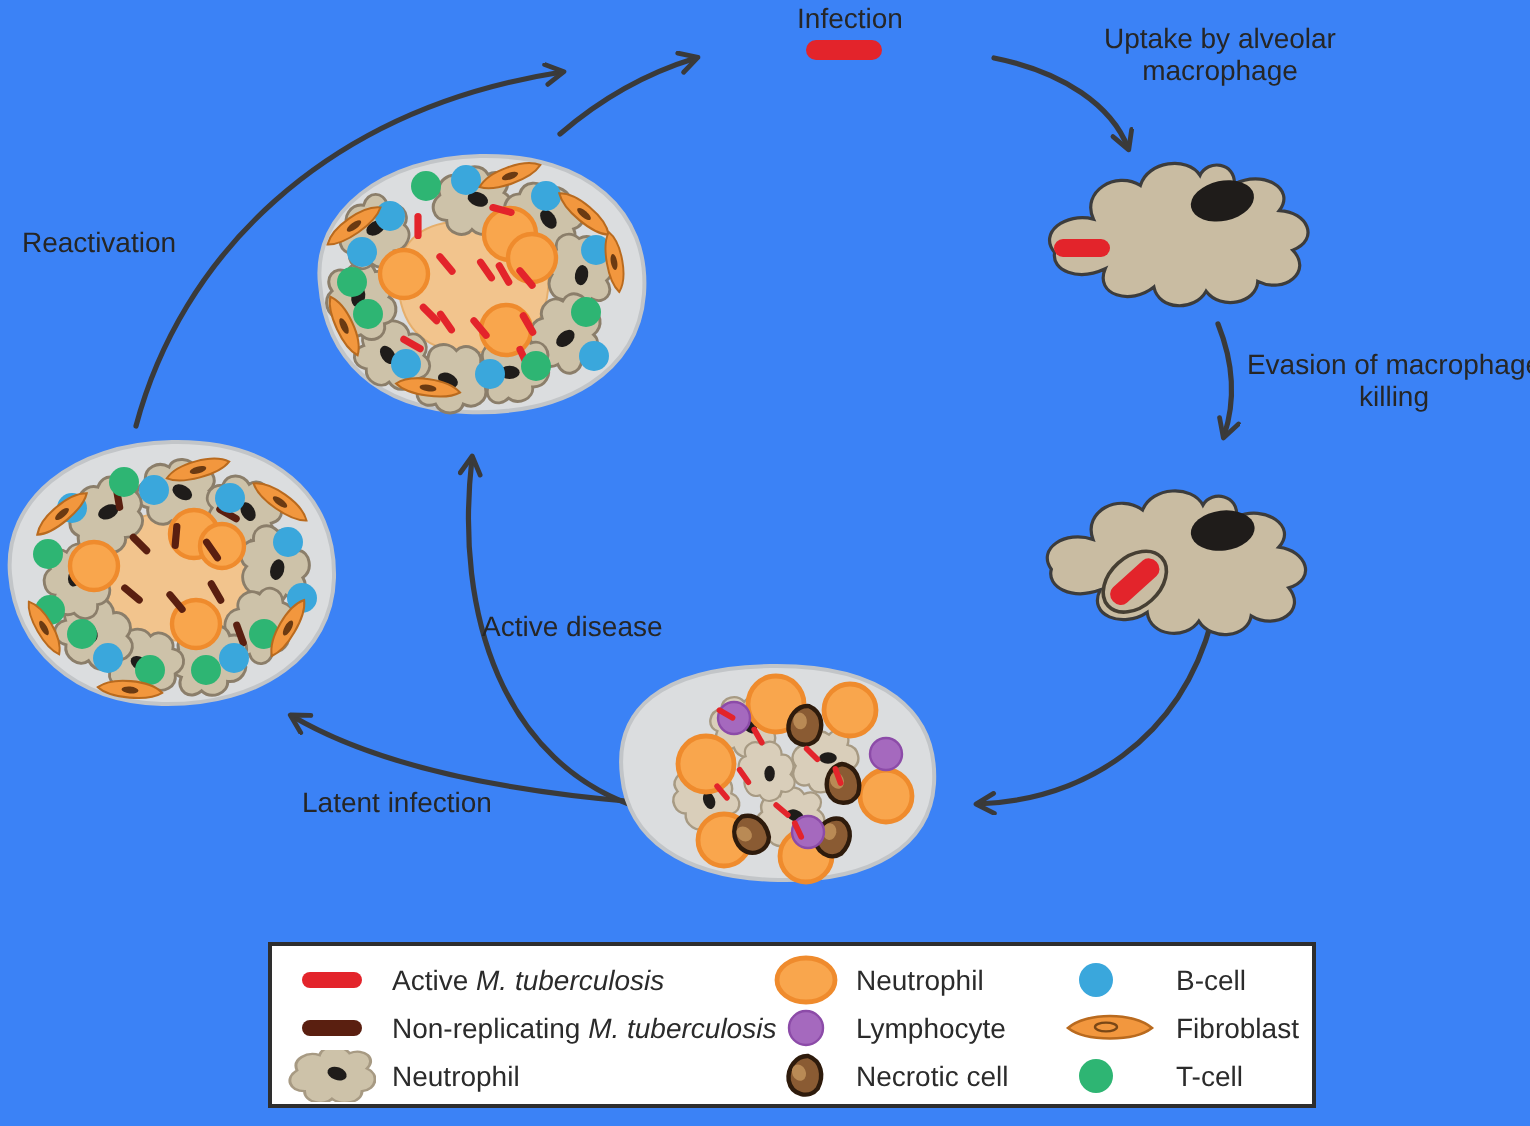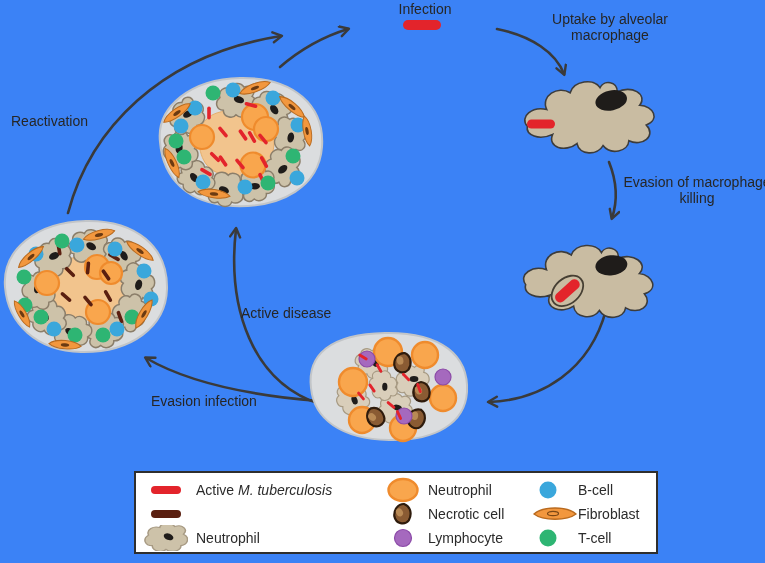--- a/index.html
+++ b/index.html
@@ -20,21 +20,21 @@
   .leg-col.c1{left:8px;}
   .leg-col.c2{left:250px;}
   .leg-col.c3{left:396px;}
   .leg-row{display:flex;align-items:center;height:24px;}
   .leg-icon{display:flex;align-items:center;justify-content:center;flex:0 0 auto;}
   .c1 .leg-icon{width:44px;}
   .c2 .leg-icon{width:34px;}
   .c3 .leg-icon{width:46px;}
   .leg-text{margin-left:8px;font-size:14px;white-space:nowrap;}
   .c2 .leg-text{}
-  .c3 .leg-text{margin-left:0;}
+  .c3 .leg-text{margin-left:10px;}
   .leg-text i{font-style:italic;}
 </style>
 </head>
 <body>
 
 <div id="stage">
 
   <svg id="art" width="765" height="563" viewBox="0 0 765 563">
     <defs>
       <marker id="ah" markerWidth="16" markerHeight="16" refX="10" refY="6" orient="auto" markerUnits="userSpaceOnUse">
@@ -243,40 +243,41 @@
           <use href="#dash" transform="translate(391,405) rotate(40) scale(0.8)"></use>
         <use href="#dash" transform="translate(399,415) rotate(65) scale(0.8)"></use>
           <use href="#dash" transform="translate(372,388) rotate(55) scale(0.8)"></use>
       </g>
     </g>
   </svg>
 
   <div class="lbl center nowrap" style="left:380px;top:1px;width:90px;">Infection</div>
   <div class="lbl center" style="left:546px;top:11px;width:128px;text-align:center;">Uptake by alveolar macrophage</div>
   <div class="lbl center" style="left:622px;top:174px;width:150px;">Evasion of macrophage killing</div>
-  <div class="lbl nowrap" style="left:151px;top:393px;">Evasion infection</div>
+  <div class="lbl nowrap" style="left:151px;top:393px;">Latent infection</div>
   <div class="lbl nowrap" style="left:241px;top:305px;">Active disease</div>
   <div class="lbl nowrap" style="left:11px;top:113px;">Reactivation</div>
 
   <div id="legend">
     <div class="leg-col c1">
       <div class="leg-row">
         <span class="leg-icon">
           <svg width="36" height="12">
               <rect x="3" y="2" width="30" height="8" rx="4" fill="#E3242B"></rect>
             </svg>
         </span>
         <span class="leg-text"><span>Active </span><i>M. tuberculosis</i></span>
       </div>
       <div class="leg-row">
         <span class="leg-icon">
           <svg width="36" height="12">
               <rect x="3" y="2" width="30" height="8" rx="4" fill="#5A1F10"></rect>
             </svg>
         </span>
+        <span class="leg-text"><span>Non-replicating </span><i>M. tuberculosis</i></span>
       </div>
       <div class="leg-row">
         <span class="leg-icon">
           <svg width="44" height="26" viewBox="-22 -13 44 26">
             <path d="M -14,-3 C -16,-9 -10,-13 -5,-11 C -4,-16 4,-17 7,-12 C 13,-15 18,-9 14,-4 C 19,-1 18,7 12,8 C 12,14 4,16 0,12 C -3,16 -11,14 -11,8 C -17,8 -19,1 -14,-3 Z" fill="#CDC2A9" stroke="#A79A83" stroke-width="1.2" transform="scale(1.25,0.95)"></path>
             <ellipse cx="2" cy="-2" rx="5" ry="3.2" fill="#1F1C1A" transform="rotate(20)"></ellipse>
           </svg>
         </span>
         <span class="leg-text"><span>Neutrophil</span><i></i></span>
       </div>
@@ -285,35 +286,35 @@
       <div class="leg-row">
         <span class="leg-icon">
           <svg width="34" height="26">
               <ellipse cx="17" cy="13" rx="14.5" ry="11" fill="#F9A64D" stroke="#EF8B2D" stroke-width="2.4"></ellipse>
             </svg>
         </span>
         <span class="leg-text"><span>Neutrophil</span><i></i></span>
       </div>
       <div class="leg-row">
         <span class="leg-icon">
+          <svg width="20" height="20">
+              <circle cx="10" cy="10" r="8.5" fill="#A569BE" stroke="#8C4BA8" stroke-width="1.2"></circle>
+            </svg>
+        </span>
+        <span class="leg-text"><span>Lymphocyte</span><i></i></span>
+      </div>
+      <div class="leg-row">
+        <span class="leg-icon">
           <svg width="24" height="24" viewBox="-12 -12 24 24">
             <path d="M -1,-10 C 6,-9 9,-2 7,5 C 4,11 -5,11 -8,4 C -10,-2 -7,-9 -1,-10 Z" fill="#8A5B33" stroke="#2E1B0C" stroke-width="2.2" transform="rotate(12)"></path>
             <ellipse cx="-2.5" cy="-3" rx="3.4" ry="4.2" fill="#B98A55" transform="rotate(-25)"></ellipse>
           </svg>
         </span>
         <span class="leg-text"><span>Necrotic cell</span><i></i></span>
       </div>
-      <div class="leg-row">
-        <span class="leg-icon">
-          <svg width="20" height="20">
-              <circle cx="10" cy="10" r="8.5" fill="#A569BE" stroke="#8C4BA8" stroke-width="1.2"></circle>
-            </svg>
-        </span>
-        <span class="leg-text"><span>Lymphocyte</span><i></i></span>
-      </div>
     </div>
     <div class="leg-col c3">
       <div class="leg-row">
         <span class="leg-icon">
           <svg width="46" height="20">
               <circle cx="16" cy="10" r="8.5" fill="#3AA7DC"></circle>
             </svg>
         </span>
         <span class="leg-text"><span>B-cell</span><i></i></span>
       </div>

